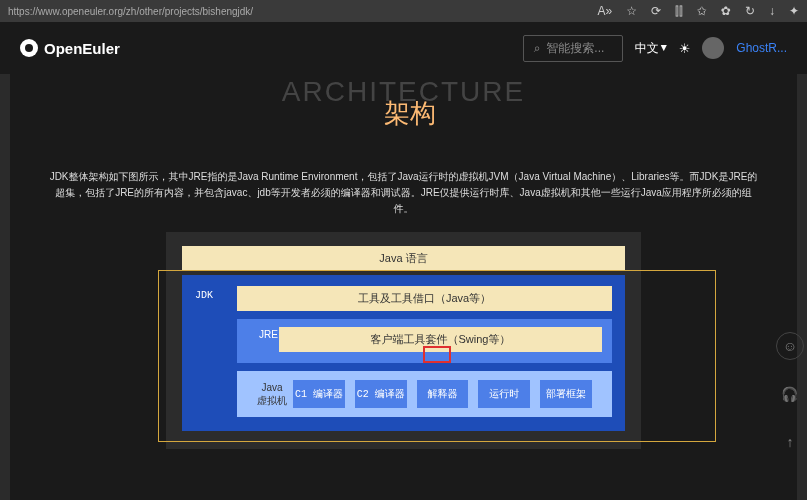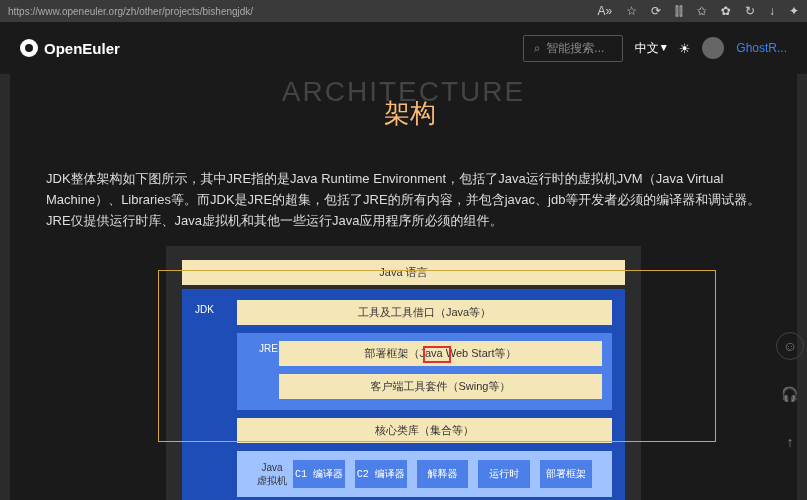--- a/index.html
+++ b/index.html
@@ -135,23 +135,24 @@
     .fg-title {
       text-align: center;
       font-size: 26px;
       color: #fdba74;
       margin-top: 12px;
       font-weight: 400;
       padding-left: 13px;
     }
     .description {
       margin: 38px 36px 0;
-      font-size: 13px;
+      font-size: 10px;
       color: #ddd;
       line-height: 1.6;
+      text-align: center;
     }
 
     .diagram-container {
       margin: 15px auto 0;
       width: 475px;
       background: #2c2c2c;
       padding: 14px 16px 18px;
       position: relative;
     }
     .selection-box {
@@ -188,20 +189,21 @@
       background: #1e4db8;
       padding: 11px 13px 14px;
       display: flex;
       gap: 10px;
     }
     .jdk-sidebar {
       width: 32px;
       display: flex;
       flex-direction: column;
       gap: 10px;
+      font-family: Liberation Mono, monospace;
     }
     .jdk-label {
       color: #fff;
       font-size: 10px;
       padding: 4px 0;
     }
     .jdk-main {
       flex: 1;
       display: flex;
       flex-direction: column;
@@ -338,26 +340,24 @@
         <div class="jdk-label">JDK</div>
       </div>
       <div class="jdk-main">
         <div class="bar" style="margin-bottom:0">工具及工具借口（Java等）</div>
 
         <div class="jre-box">
           <div class="jre-sidebar">
             <div class="jre-label">JRE</div>
           </div>
           <div class="jre-main">
-            <div class="bar" style="margin-bottom:0">部署框架（Java Web Start等）</div>
             <div class="bar" style="margin-bottom:0">客户端工具套件（Swing等）</div>
           </div>
         </div>
 
-        <div class="bar" style="margin-bottom:0">核心类库（集合等）</div>
 
         <div class="jvm-box">
           <div class="jvm-sidebar">Java
 虚拟机</div>
           <div class="jvm-main">
             <div class="jvm-item">C1 编译器</div>
             <div class="jvm-item">C2 编译器</div>
             <div class="jvm-item">解释器</div>
             <div class="jvm-item">运行时</div>
             <div class="jvm-item">部署框架</div>

